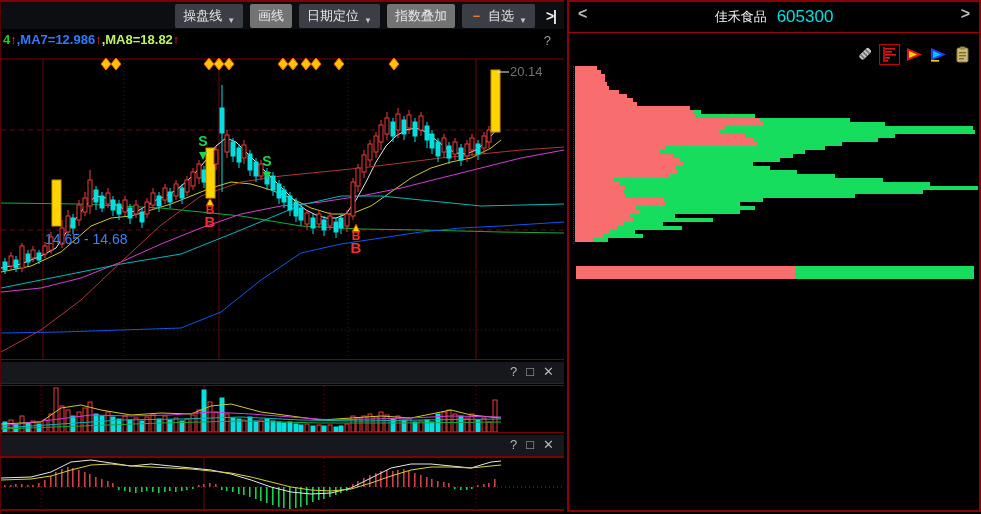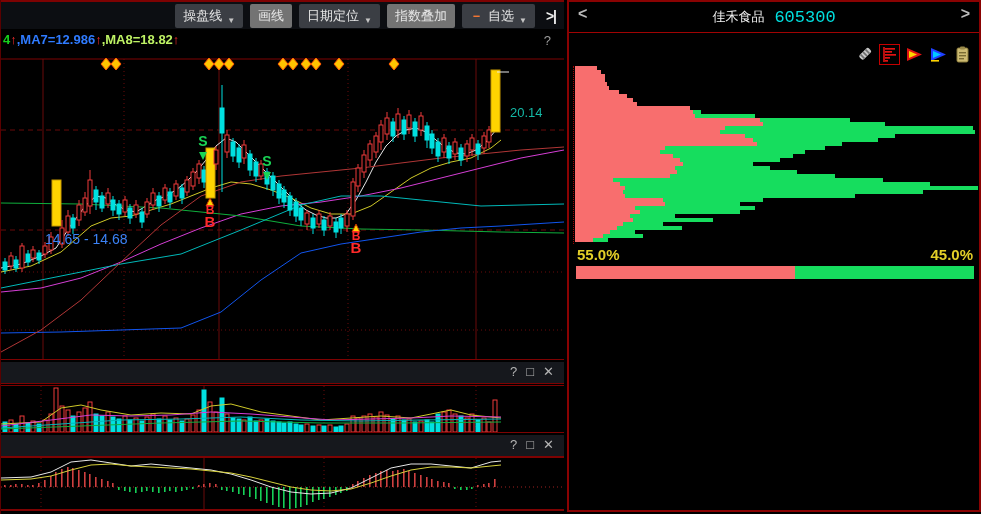--- a/index.html
+++ b/index.html
@@ -14,37 +14,37 @@
   .tb-btn{background:#3b3e44;color:#e6e6e6;font-size:13px;padding:3px 8px;border-radius:2px;
           display:flex;align-items:flex-end;gap:5px;white-space:nowrap;cursor:default;}
   .tb-btn.flat{background:#737373;}
   .caret{font-size:8px;color:#c4c4c4;line-height:1;}
   .minus-prefix{color:#ff7a33;font-weight:bold;}
   .collapse{color:#f0f0f0;font-size:14px;font-weight:bold;letter-spacing:-1px;padding:0 4px;}
   .indicator-row{position:absolute;left:2px;top:31px;height:17px;display:flex;align-items:center;
                  font-size:13px;font-weight:bold;}
   .chart-help{position:absolute;right:12px;top:33px;color:#9a9a9a;font-size:13px;}
   .main-svg{position:absolute;left:0;top:50px;}
-  .price-label{position:absolute;left:509px;top:64px;color:#14b8a6;font-size:13px;margin-top:41px;}
+  .price-label{position:absolute;left:509px;top:64px;color:#737373;font-size:13px;}
   .range-label{position:absolute;left:44px;top:231px;color:#3b82f6;font-size:14px;}
   .strip{position:absolute;left:0;width:563px;height:22px;background:#16181d;
          border-bottom:1px solid #7e0202;box-sizing:border-box;}
   .strip .controls{position:absolute;right:10px;top:3px;display:flex;gap:9px;color:#b5b5b5;
                    font-size:13px;line-height:1;}
   .strip .controls span{cursor:default;}
   .vol-svg{position:absolute;left:0;top:385px;}
   .macd-svg{position:absolute;left:0;top:457px;}
   .bottom-line{position:absolute;left:0;top:510px;width:563px;height:1px;background:#7e0202;}
   
   .right-panel{position:absolute;left:567px;top:0;width:414px;height:512px;background:#000;
                border:2px solid #8a0202;box-sizing:border-box;}
   .rp-header{position:relative;height:30px;border-bottom:1px solid #a00303;
              display:flex;align-items:center;justify-content:center;gap:10px;}
   .rp-title{color:#f5f5f5;font-size:13px;}
-  .rp-code{color:#00e0e0;font-size:17px;font-family:Liberation Mono, monospace;}
+  .rp-code{color:#00e0e0;font-size:17px;}
   .rp-arrow{position:absolute;top:3px;color:#b9b9b9;font-size:16px;font-weight:bold;cursor:default;}
   .rp-arrow.prev{left:9px;} .rp-arrow.next{right:9px;}
   .rp-icons{position:absolute;top:42px;right:7px;display:flex;align-items:center;gap:5px;}
   .rp-icons .ic{width:19px;height:19px;display:block;}
   .ic-box{border:1px solid #c40000;padding:0px;line-height:0;}
   .chip-svg{position:absolute;left:4px;top:64px;border-left:1px dotted #a00303;}
   .pct-row{position:absolute;left:8px;top:244px;width:396px;display:flex;
            justify-content:space-between;color:#e3cf28;font-size:15px;font-weight:bold;}
   .ratio-bar{position:absolute;left:7px;top:264px;width:398px;height:13px;display:flex;}
   .ratio-red{height:100%;} .ratio-green{height:100%;}
@@ -650,22 +650,18 @@
         <rect x="1" y="160" width="42" height="4" fill="#f86e6e"></rect>
         <rect x="43" y="160" width="65" height="4" fill="#16dd5e"></rect>
         <rect x="1" y="164" width="35" height="4" fill="#f86e6e"></rect>
         <rect x="36" y="164" width="25" height="4" fill="#16dd5e"></rect>
         <rect x="1" y="168" width="28" height="4" fill="#f86e6e"></rect>
         <rect x="29" y="168" width="40" height="4" fill="#16dd5e"></rect>
         <rect x="1" y="172" width="18" height="4" fill="#f86e6e"></rect>
         <rect x="19" y="172" width="15" height="4" fill="#16dd5e"></rect>
       </svg>
 
-    <div class="pct-row">
-      <span>55.0%</span>
-      <span>45.0%</span>
-    </div>
     <div class="ratio-bar" id="ratio-bar">
       <div class="ratio-red" id="ratio-red" style="width: 55%; background: rgb(248, 110, 110);"></div>
       <div class="ratio-green" id="ratio-green" style="width: 45%; background: rgb(22, 221, 94);"></div>
     </div>
   </div>
 </div>
 
 </body></html>

